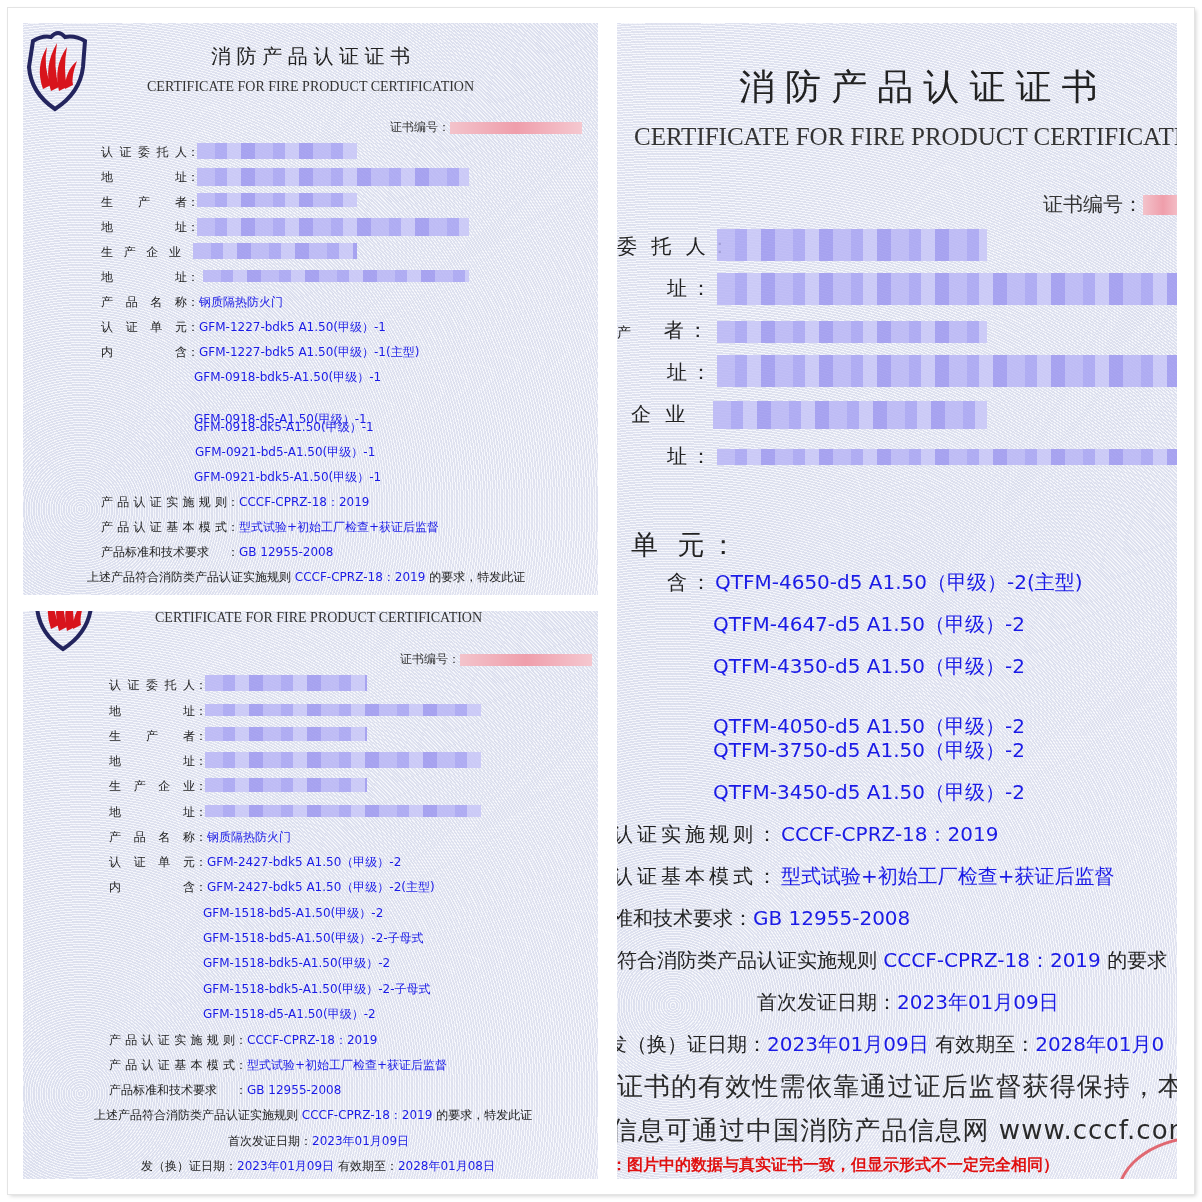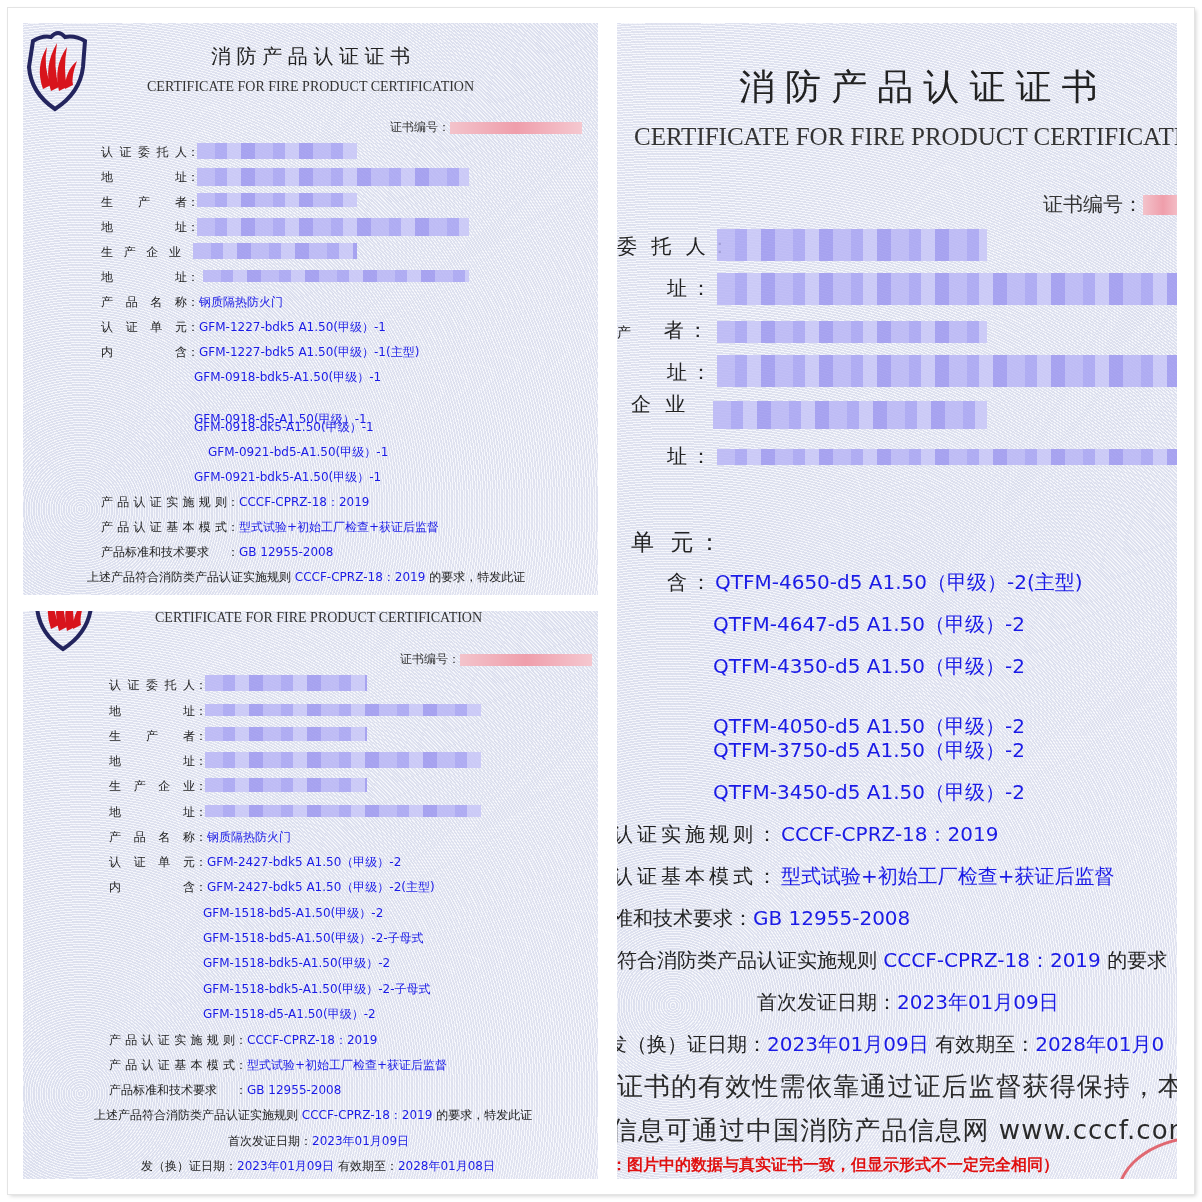--- a/index.html
+++ b/index.html
@@ -169,21 +169,21 @@
       <span class="lbl">
           <span>内</span>
           <span>含</span>
         </span>
         <span class="blk">：</span>
       <span class="val">GFM-1227-bdk5 A1.50(甲级）-1(主型)</span>
     </div>
     <div class="row sm val" style="left:171px;top:346px;">GFM-0918-bdk5-A1.50(甲级）-1</div>
     <div class="row sm val" style="left:171px;top:371px;margin-top:17px;">GFM-0918-d5-A1.50(甲级）-1</div>
     <div class="row sm val" style="left:171px;top:396px;">GFM-0918-dk5-A1.50(甲级）-1</div>
-    <div class="row sm val" style="left:185px;top:421px;">GFM-0921-bd5-A1.50(甲级）-1</div>
+    <div class="row sm val" style="left:172px;top:421px;">GFM-0921-bd5-A1.50(甲级）-1</div>
     <div class="row sm val" style="left:171px;top:446px;">GFM-0921-bdk5-A1.50(甲级）-1</div>
 
     <div class="row sm" style="left:78px;top:471px;">
       <span class="lbl lbl-wide">
           <span>产</span>
           <span>品</span>
           <span>认</span>
           <span>证</span>
           <span>实</span>
           <span>施</span>
@@ -400,31 +400,31 @@
       <span class="lbl" style="font-size:14px;margin-right:30px;">产</span>
       <span class="lbl">者：</span>
     </div>
     <div class="redact-blue" style="left:100px;top:298px;width:270px;height:22px;"></div>
 
     <div class="row big" style="left:50px;top:336px;font-size:20px;">
       <span class="lbl">址：</span>
     </div>
     <div class="redact-blue" style="left:100px;top:332px;width:460px;height:32px;"></div>
 
-    <div class="row big" style="left:14px;top:368px;font-size:20px;">
+    <div class="row big" style="left:14px;top:378px;font-size:20px;">
       <span class="lbl">企 业</span>
     </div>
     <div class="redact-blue" style="left:96px;top:378px;width:274px;height:28px;"></div>
 
     <div class="row big" style="left:50px;top:420px;font-size:20px;">
       <span class="lbl">址：</span>
     </div>
     <div class="redact-blue" style="left:100px;top:426px;width:460px;height:16px;"></div>
 
-    <div class="row big" style="left:14px;top:504px;font-size:23px;">
+    <div class="row big" style="left:14px;top:504px;font-size:27px;">
       <span class="lbl">单 元：</span>
     </div>
     <div class="row big" style="left:50px;top:546px;font-size:20px;">
       <span class="lbl">含：</span>
       <span class="val">QTFM-4650-d5 A1.50（甲级）-2(主型)</span>
     </div>
     <div class="row val" style="left:96px;top:588px;font-size:20px;">QTFM-4647-d5 A1.50（甲级）-2</div>
     <div class="row val" style="left:96px;top:630px;font-size:20px;">QTFM-4350-d5 A1.50（甲级）-2</div>
     <div class="row val" style="left:96px;top:672px;font-size:20px;margin-top:18px;">QTFM-4050-d5 A1.50（甲级）-2</div>
     <div class="row val" style="left:96px;top:714px;font-size:20px;">QTFM-3750-d5 A1.50（甲级）-2</div>

